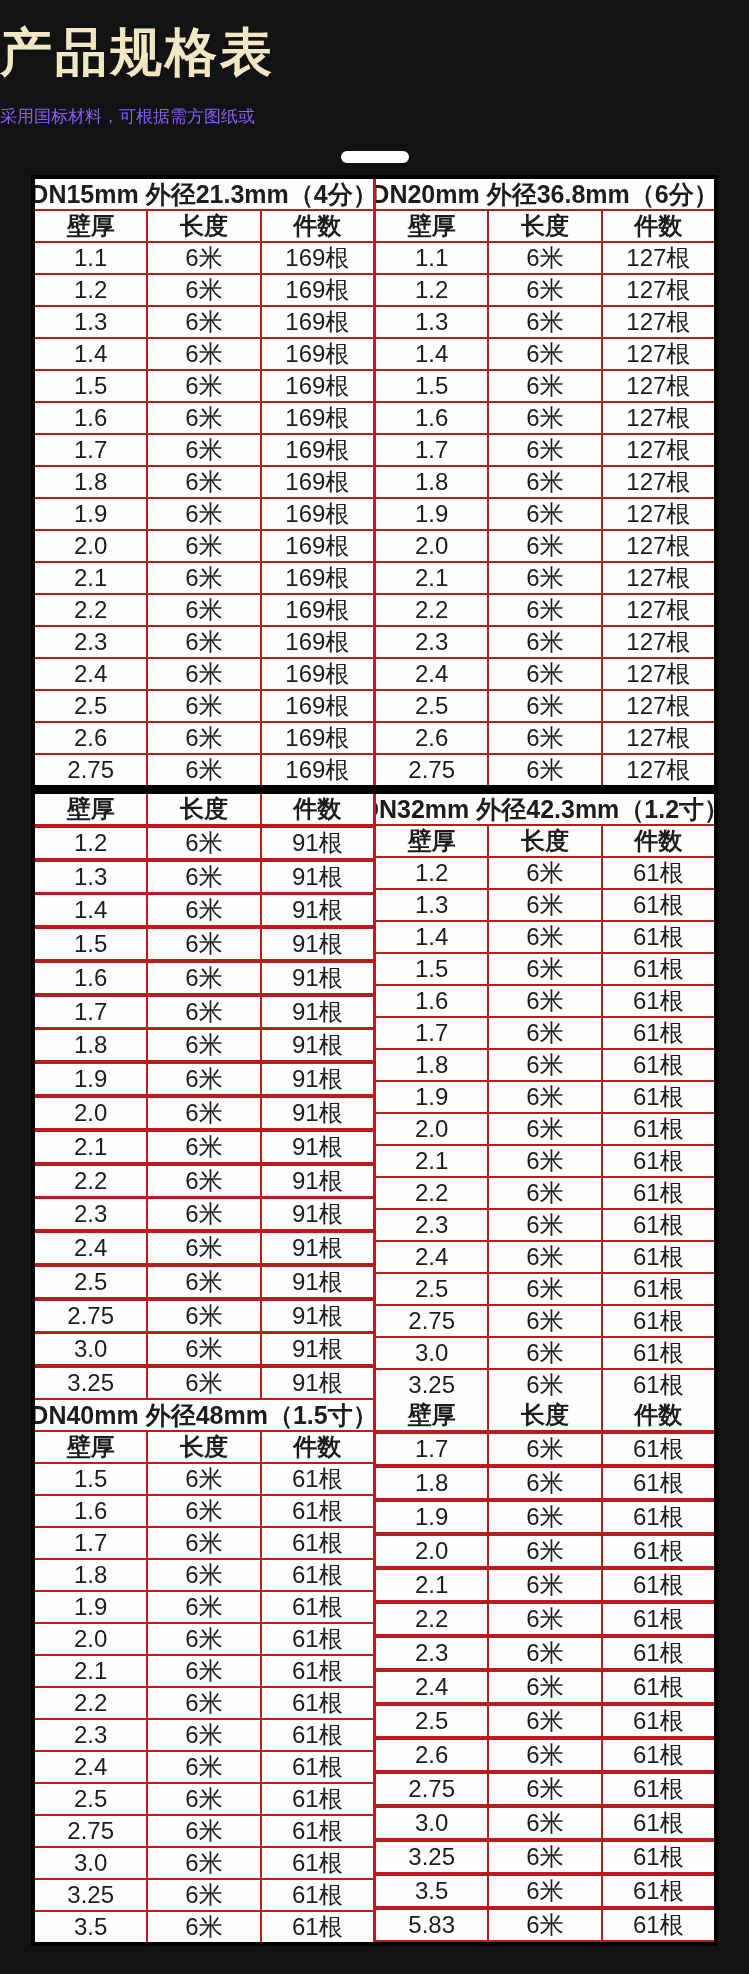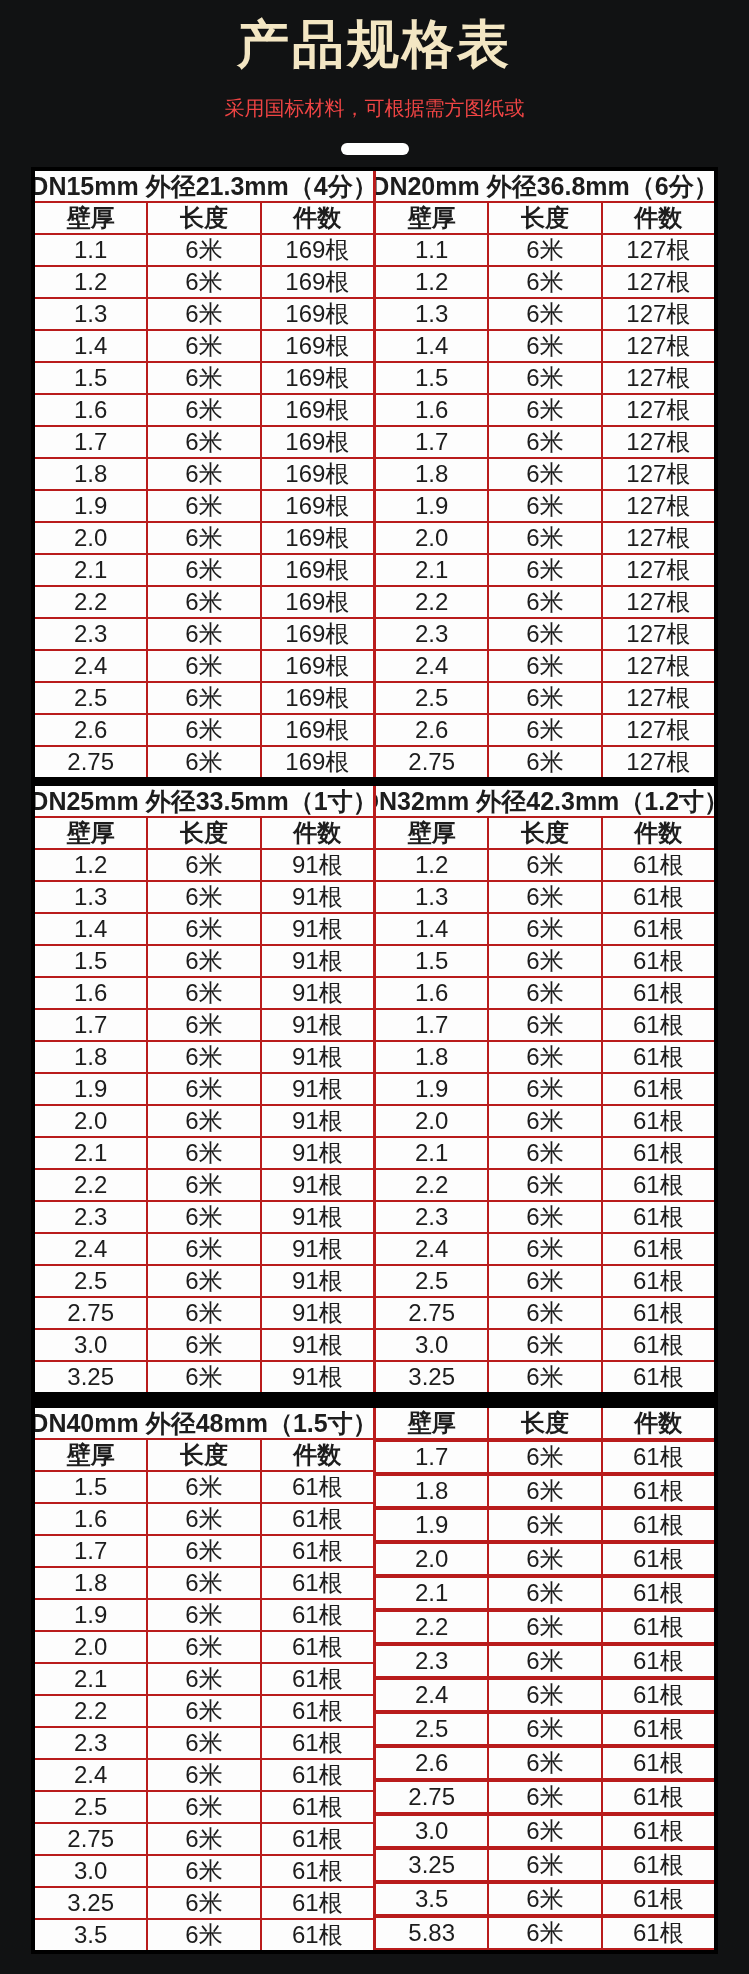--- a/index.html
+++ b/index.html
@@ -1,51 +1,51 @@
 <!DOCTYPE html>
 <html><head>
 <meta charset="utf-8">
 <style>
   html,body{margin:0;padding:0;}
   body{
     width:749px;height:1974px;overflow:hidden;
     background:#111213;
     font-family:"Liberation Sans", sans-serif;
   }
-  .header{text-align:center;padding-top:4px;}
+  .header{padding-top:12px;}
   .page-title{
     margin:6px 0 12px;
     color:#f3e6c3;
     font-size:52px;
     font-weight:bold;
     letter-spacing:3px;
   }
   .subtitle{
     margin:0;
-    color:#ef4444;
-    font-size:20px;
+    color:#8b5cf6;
+    font-size:17px;
     line-height:33px;
   }
   .pill{
     width:68px;height:12px;border-radius:6px;
     background:#ffffff;
     margin:18px auto 0;
   }
   .spec-table{
     width:679px;
     margin:12px auto 0;
     background:#000000;
     border:4px solid #000000;
   }
   .section{
     display:flex;
     gap:3px;              
     background:#b91c1c;
   }
-  .section + .section{margin-top:16px;}
+  .section + .section{margin-top:0;}
   .section.thick-gap{margin-top:9px;}   
   .half{
     flex:1;
     display:grid;
     grid-template-columns:1fr 1fr 1fr;
     gap:2px;
   }
   .cell{
     background:#fdfdfd;
     color:#1d1d1d;
@@ -185,21 +185,20 @@
         <div class="cell">6米</div>
         <div class="cell">127根</div>
         <div class="cell">2.75</div>
         <div class="cell">6米</div>
         <div class="cell">127根</div>
       </div>
   </div>
 
   <div class="section thick-gap">
     <div class="half">
-      <div class="cell title-cell">DN25mm 外径33.5mm（1寸）</div>
       <div class="cell head-cell">壁厚</div>
       <div class="cell head-cell">长度</div>
       <div class="cell head-cell">件数</div>
     <div class="cell">1.2</div>
         <div class="cell">6米</div>
         <div class="cell">91根</div>
         <div class="cell">1.3</div>
         <div class="cell">6米</div>
         <div class="cell">91根</div>
         <div class="cell">1.4</div>

